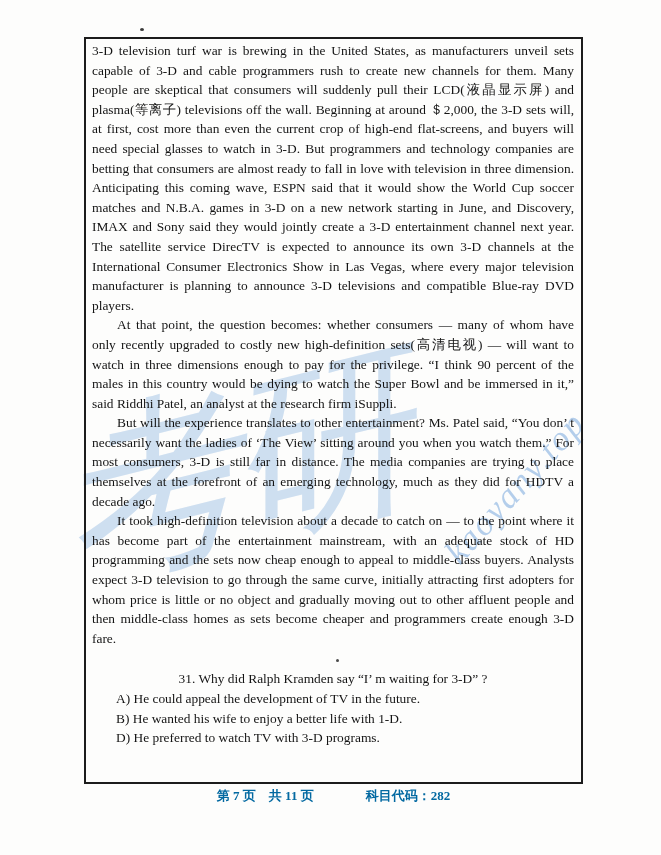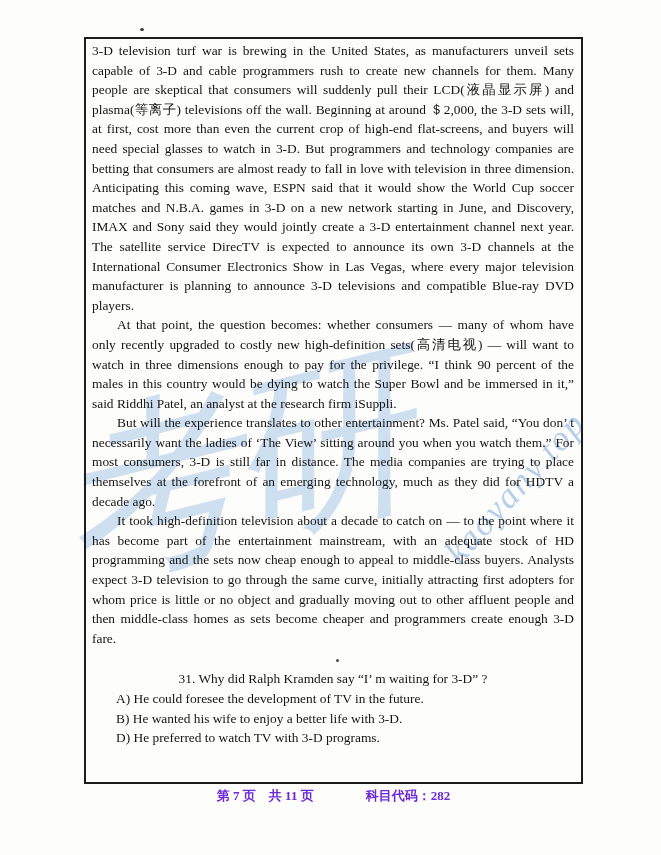--- a/index.html
+++ b/index.html
@@ -34,21 +34,21 @@
     font-size:13.4px; line-height:19.6px; text-align:justify;
   }
   .para { margin:0; }
   .indent { text-indent:25px; }
   .question { margin-top:21px; }
   .stem { margin:0; text-align:center; }
   .option { margin:0; padding-left:24px; text-align:left; }
   .footer {
     position:absolute; z-index:1; left:84px; top:787px; width:499px;
     display:flex; justify-content:center; gap:52px;
-    font-size:13px; font-weight:bold; color:#6d28d9;
+    font-size:13px; font-weight:bold; color:#0369a1;
   }
 </style>
 </head>
 <body>
 
 <div class="page">
 
   <div class="watermark wm-cn">考研</div>
   <div class="watermark wm-en">kaoyany.top</div>
 
@@ -56,22 +56,22 @@
   <div class="artifact dot2"></div>
 
   <div class="textbox">
     <p class="para">3-D television turf war is brewing in the United States, as manufacturers unveil sets capable of 3-D and cable programmers rush to create new channels for them. Many people are skeptical that consumers will suddenly pull their LCD(液晶显示屏) and plasma(等离子) televisions off the wall. Beginning at around ＄2,000, the 3-D sets will, at first, cost more than even the current crop of high-end flat-screens, and buyers will need special glasses to watch in 3-D. But programmers and technology companies are betting that consumers are almost ready to fall in love with television in three dimension. Anticipating this coming wave, ESPN said that it would show the World Cup soccer matches and N.B.A. games in 3-D on a new network starting in June, and Discovery, IMAX and Sony said they would jointly create a 3-D entertainment channel next year. The satellite service DirecTV is expected to announce its own 3-D channels at the International Consumer Electronics Show in Las Vegas, where every major television manufacturer is planning to announce 3-D televisions and compatible Blue-ray DVD players.</p>
     <p class="para indent">At that point, the question becomes: whether consumers — many of whom have only recently upgraded to costly new high-definition sets(高清电视) — will want to watch in three dimensions enough to pay for the privilege. “I think 90 percent of the males in this country would be dying to watch the Super Bowl and be immersed in it,” said Riddhi Patel, an analyst at the research firm iSuppli.</p>
     <p class="para indent">But will the experience translates to other entertainment? Ms. Patel said, “You don’ t necessarily want the ladies of ‘The View’ sitting around you when you watch them.” For most consumers, 3-D is still far in distance. The media companies are trying to place themselves at the forefront of an emerging technology, much as they did for HDTV a decade ago.</p>
     <p class="para indent">It took high-definition television about a decade to catch on — to the point where it has become part of the entertainment mainstream, with an adequate stock of HD programming and the sets now cheap enough to appeal to middle-class buyers. Analysts expect 3-D television to go through the same curve, initially attracting first adopters for whom price is little or no object and gradually moving out to other affluent people and then middle-class homes as sets become cheaper and programmers create enough 3-D fare.</p>
 
     <div class="question">
       <p class="stem">31. Why did Ralph Kramden say “I’ m waiting for 3-D” ?</p>
-      <p class="option">A) He could foresee the development of TV in the future.</p>
-      <p class="option">B) He wanted his wife to enjoy a better life with 3-D.</p>
+      <p class="option">A) He could appeal the development of TV in the future.</p>
+      <p class="option">B) He wanted his wife to enjoy a better life with 1-D.</p>
       <p class="option">D) He preferred to watch TV with 3-D programs.</p>
     </div>
   </div>
 
   <div class="footer">
     <span>第 7 页　共 11 页</span>
     <span>科目代码：282</span>
   </div>
 
 </div>

